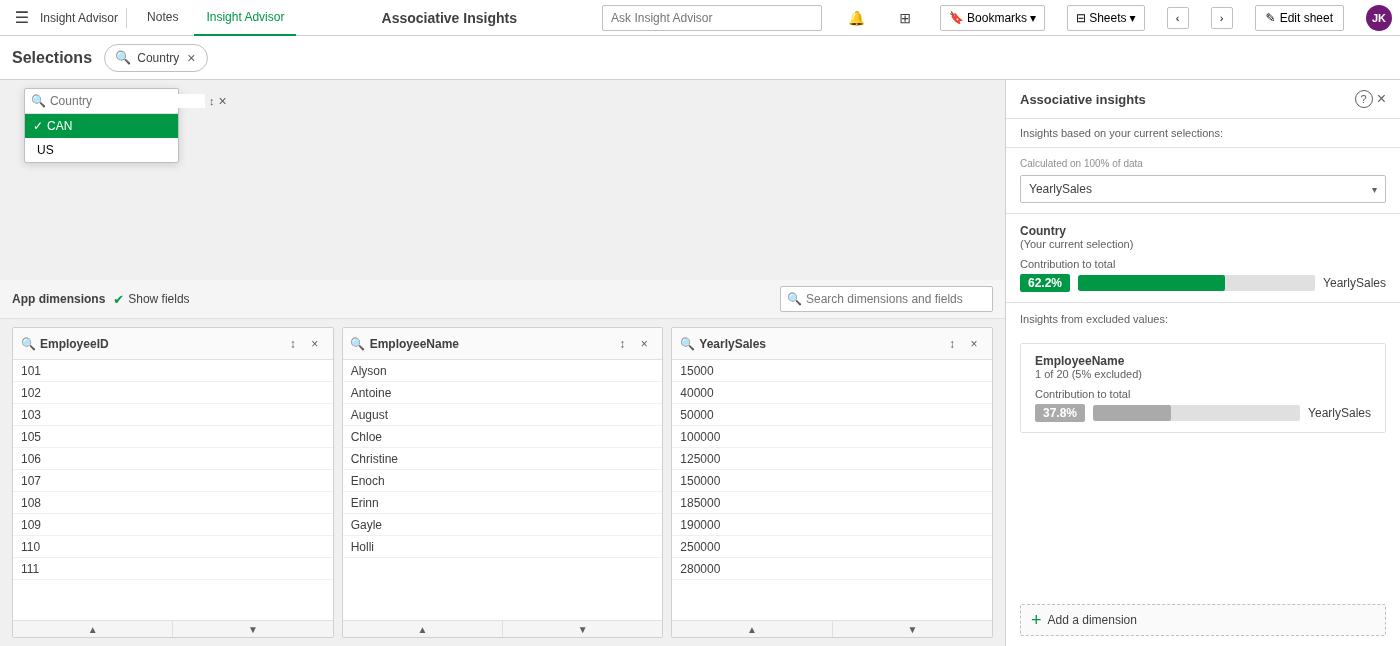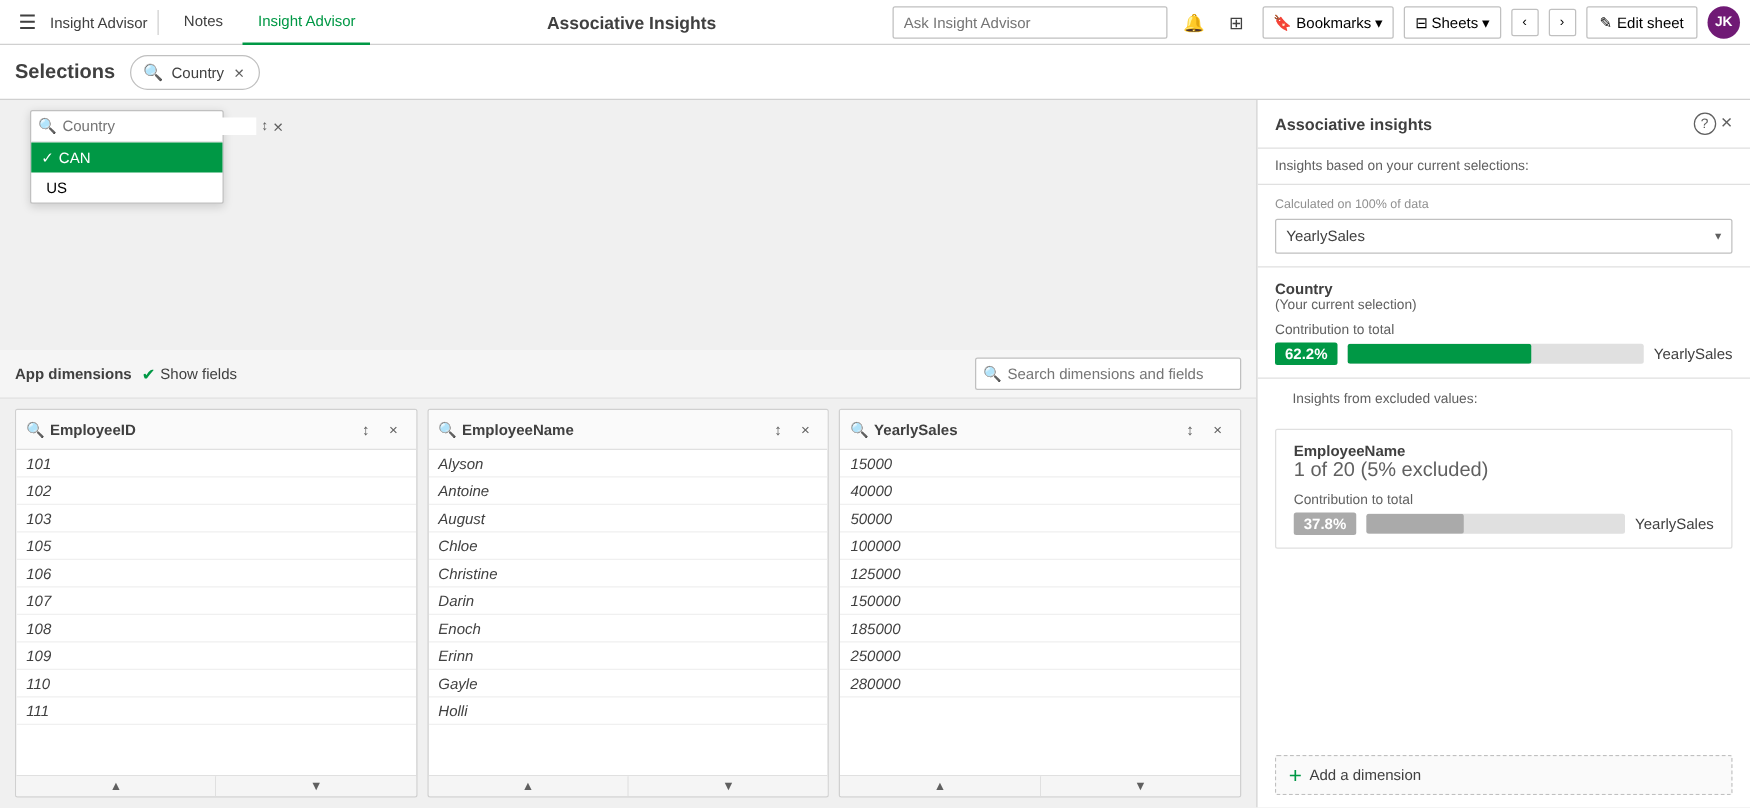--- a/index.html
+++ b/index.html
@@ -21,21 +21,21 @@
     .app-name { font-size: 12px; color: #404040; }
     .toolbar-divider { width: 1px; height: 20px; background: #d0d0d0; margin: 0 4px; }
     .nav-tab {
       padding: 0 12px; height: 36px; display: flex; align-items: center;
       border: none; background: none; cursor: pointer; font-size: 12px; color: #404040;
       border-bottom: 2px solid transparent;
     }
     .nav-tab.active { color: #009845; border-bottom: 2px solid #009845; }
     .toolbar-center { flex: 1; display: flex; align-items: center; justify-content: center; }
     .app-title { font-size: 14px; color: #404040; font-weight: 600; }
-    .toolbar-right { display: flex; align-items: center; gap: 8px; }
+    .toolbar-right { display: flex; align-items: center; gap: 22px; }
     .ask-insight-input {
       width: 220px; height: 26px; border: 1px solid #c0c0c0; border-radius: 2px;
       padding: 0 8px; font-size: 12px; outline: none;
     }
     .toolbar-icon-btn {
       width: 26px; height: 26px; border: none; background: none; cursor: pointer;
       display: flex; align-items: center; justify-content: center; border-radius: 2px;
       color: #404040; font-size: 14px;
     }
     .bookmark-btn {
@@ -131,21 +131,21 @@
     .dim-header-search { font-size: 12px; color: #808080; }
     .dim-header-title { font-size: 12px; font-weight: 600; color: #404040; flex: 1; }
     .dim-header-btns { display: flex; gap: 2px; }
     .dim-header-btn { width: 20px; height: 20px; border: none; background: none; cursor: pointer; display: flex; align-items: center; justify-content: center; color: #606060; border-radius: 2px; font-size: 12px; }
     .dim-list { flex: 1; overflow-y: auto; }
     .dim-list::-webkit-scrollbar { width: 6px; }
     .dim-list::-webkit-scrollbar-thumb { background: #c0c0c0; border-radius: 3px; }
     .dim-item {
       display: flex; align-items: center; justify-content: space-between;
       padding: 0 8px; height: 22px; font-size: 12px; color: #404040;
-      border-bottom: 1px solid #f0f0f0; cursor: pointer; font-style: italic;
+      border-bottom: 1px solid #f0f0f0; cursor: pointer;
     }
 
     
     .right-panel {
       width: 395px; background: #fff; border-left: 1px solid #d0d0d0;
       display: flex; flex-direction: column; overflow: hidden;
     }
     .insights-header {
       display: flex; align-items: center; justify-content: space-between;
       padding: 10px 14px; border-bottom: 1px solid #e0e0e0;
@@ -172,26 +172,26 @@
     .insight-field-title { font-size: 12px; font-weight: 600; color: #404040; }
     .insight-field-subtitle { font-size: 11px; color: #606060; margin-bottom: 8px; }
     .contribution-label { font-size: 11px; color: #606060; margin-bottom: 4px; }
     .contribution-bar-row { display: flex; align-items: center; gap: 8px; margin-top: 4px; }
     .contribution-pct {
       font-size: 12px; font-weight: 600; color: #fff;
       background: #009845; padding: 2px 8px; border-radius: 2px; min-width: 50px; text-align: center;
     }
     .contribution-field { font-size: 12px; color: #404040; }
 
-    .excluded-section { padding: 10px 2px; margin-left: 26px; }
+    .excluded-section { padding: 10px 14px; }
     .excluded-label { font-size: 11px; color: #606060; margin-bottom: 8px; }
 
     .employee-insight { padding: 10px 14px; border: 1px solid #e0e0e0; border-radius: 2px; margin: 0 14px 10px 14px; }
     .emp-insight-title { font-size: 12px; font-weight: 600; color: #404040; }
-    .emp-insight-subtitle { font-size: 16px; color: #606060; margin-bottom: 8px; }
+    .emp-insight-subtitle { font-size: 11px; color: #606060; margin-bottom: 8px; }
     .emp-contribution-pct {
       font-size: 12px; font-weight: 600; color: #fff;
       background: #aaa; padding: 2px 8px; border-radius: 2px; min-width: 50px; text-align: right;
       display: inline-block;
     }
 
     .add-dimension-btn {
       display: flex; align-items: center; gap: 6px;
       margin: 10px 14px; padding: 6px 10px; border: 1px dashed #c0c0c0;
       border-radius: 2px; background: #fafafa; cursor: pointer; font-size: 12px; color: #404040;
@@ -347,21 +347,20 @@
             <button class="dim-header-btn">↕</button>
             <button class="dim-header-btn">×</button>
           </div>
         </div>
         <div class="dim-list" id="employeename-list">
         <div class="dim-item">Alyson</div>
             <div class="dim-item">Antoine</div>
             <div class="dim-item">August</div>
             <div class="dim-item">Chloe</div>
             <div class="dim-item">Christine</div>
-            <div class="dim-item">Darin</div>
             <div class="dim-item">Enoch</div>
             <div class="dim-item">Erinn</div>
             <div class="dim-item">Gayle</div>
             <div class="dim-item">Holli</div>
           </div>
         <div class="dim-footer">
           <button class="dim-footer-arrow">▲</button>
           <button class="dim-footer-arrow">▼</button>
         </div>
       </div>
@@ -376,20 +375,21 @@
           </div>
         </div>
         <div class="dim-list" id="yearlysales-list">
         <div class="dim-item">15000</div>
             <div class="dim-item">40000</div>
             <div class="dim-item">50000</div>
             <div class="dim-item">100000</div>
             <div class="dim-item">125000</div>
             <div class="dim-item">150000</div>
             <div class="dim-item">185000</div>
+            <div class="dim-item">190000</div>
             <div class="dim-item">250000</div>
             <div class="dim-item">280000</div>
           </div>
         <div class="dim-footer">
           <button class="dim-footer-arrow">▲</button>
           <button class="dim-footer-arrow">▼</button>
         </div>
       </div>
     </div>
   </div>

